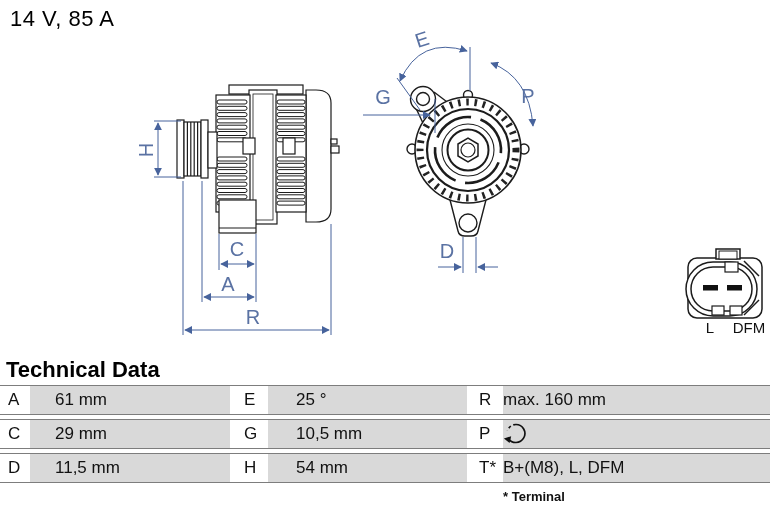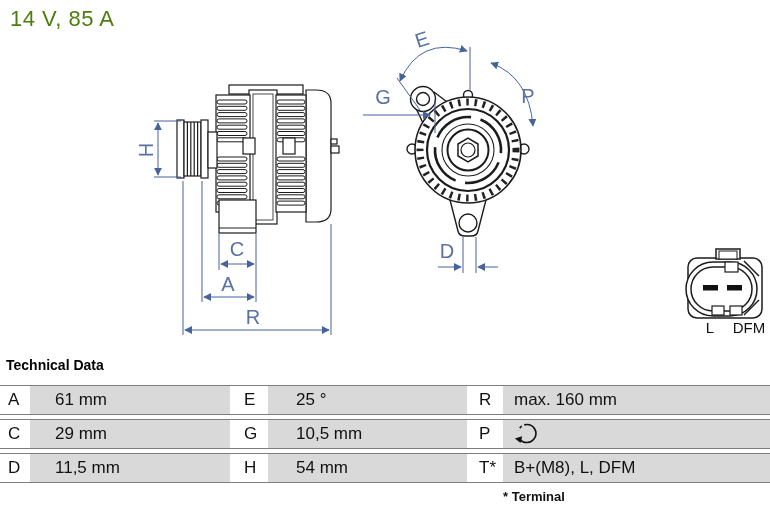--- a/index.html
+++ b/index.html
@@ -1,32 +1,32 @@
 <!DOCTYPE html>
 <html><head>
 <meta charset="utf-8">
 <style>
   html,body{margin:0;padding:0;background:#fff;}
   #stage{position:relative;width:770px;height:511px;background:#fff;overflow:hidden;
          font-family:"Liberation Sans",sans-serif;color:#111;}
-  .hdr{position:absolute;left:10px;top:6px;font-size:22px;letter-spacing:.5px;color:#4d7c0f;}
+  .hdr{position:absolute;left:10px;top:6px;font-size:22px;letter-spacing:.5px;color:#000000;}
   #draw{position:absolute;left:0;top:0;}
   
-  .td-head{position:absolute;left:6px;top:357px;font-size:14px;font-weight:bold;color:#000;}
+  .td-head{position:absolute;left:6px;top:357px;font-size:22px;font-weight:bold;color:#000;}
   .td-rows{position:absolute;left:0;top:385px;width:770px;}
   .td-row{display:flex;height:28px;line-height:28px;border-top:1px solid #7d7d7d;
           border-bottom:1px solid #7d7d7d;margin-bottom:4px;font-size:17px;}
   .lab{background:#fff;box-sizing:border-box;}
   .val{background:#d9d9d9;box-sizing:border-box;white-space:nowrap;overflow:hidden;}
   .l1{width:30px;padding-left:8px;}
   .v1{width:200px;padding-left:25px;}
   .l2{width:38px;padding-left:14px;}
   .v2{width:199px;padding-left:28px;}
   .l3{width:36px;padding-left:12px;}
-  .v3{width:267px;padding-left:11px;}
+  .v3{width:267px;}
   .foot{position:absolute;left:503px;top:489px;font-size:13px;font-weight:bold;color:#111;}
   .rot-ic{display:inline-block;vertical-align:middle;margin-top:-3px;}
 </style>
 </head>
 <body>
 
 <div id="stage">
 
   <div class="hdr">14 V, 85 A</div>
 

